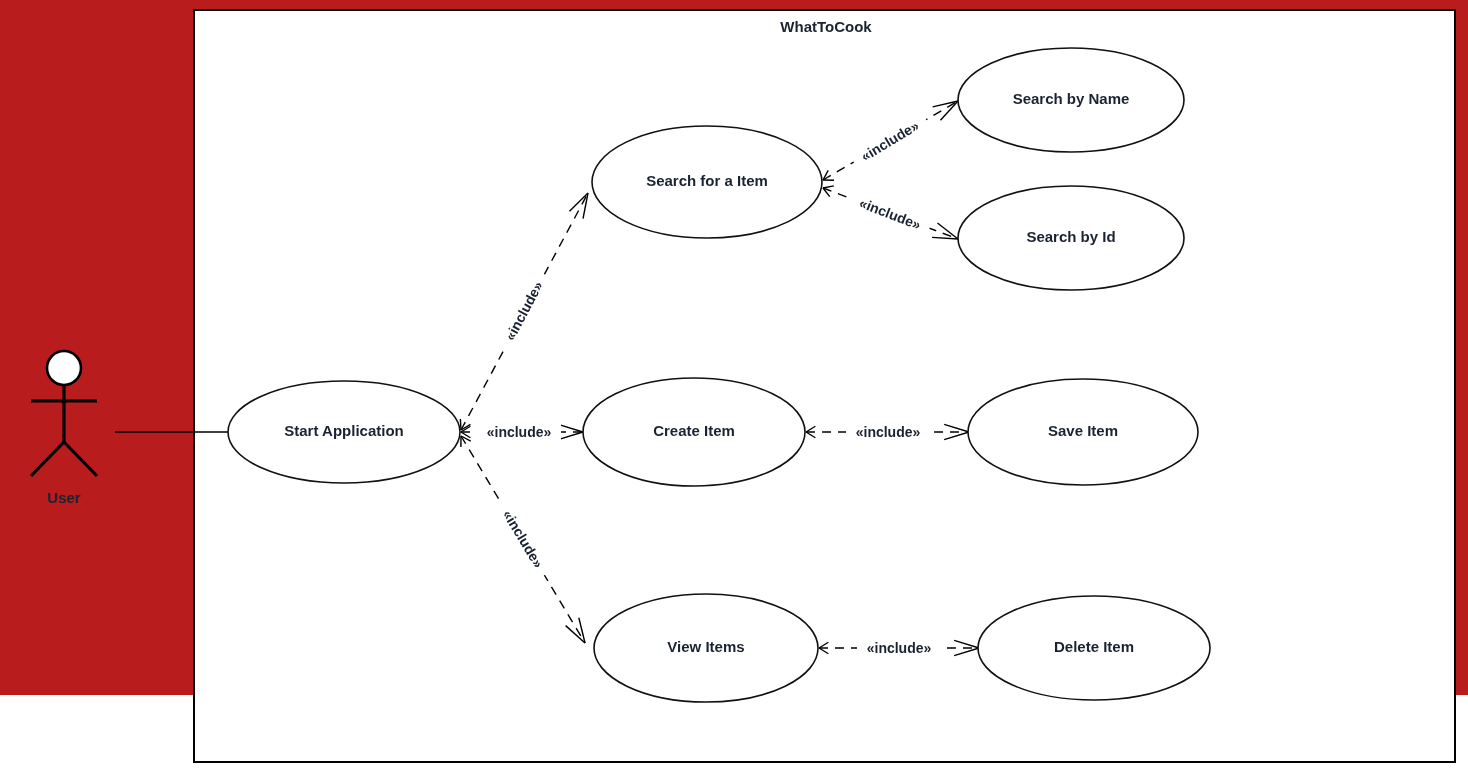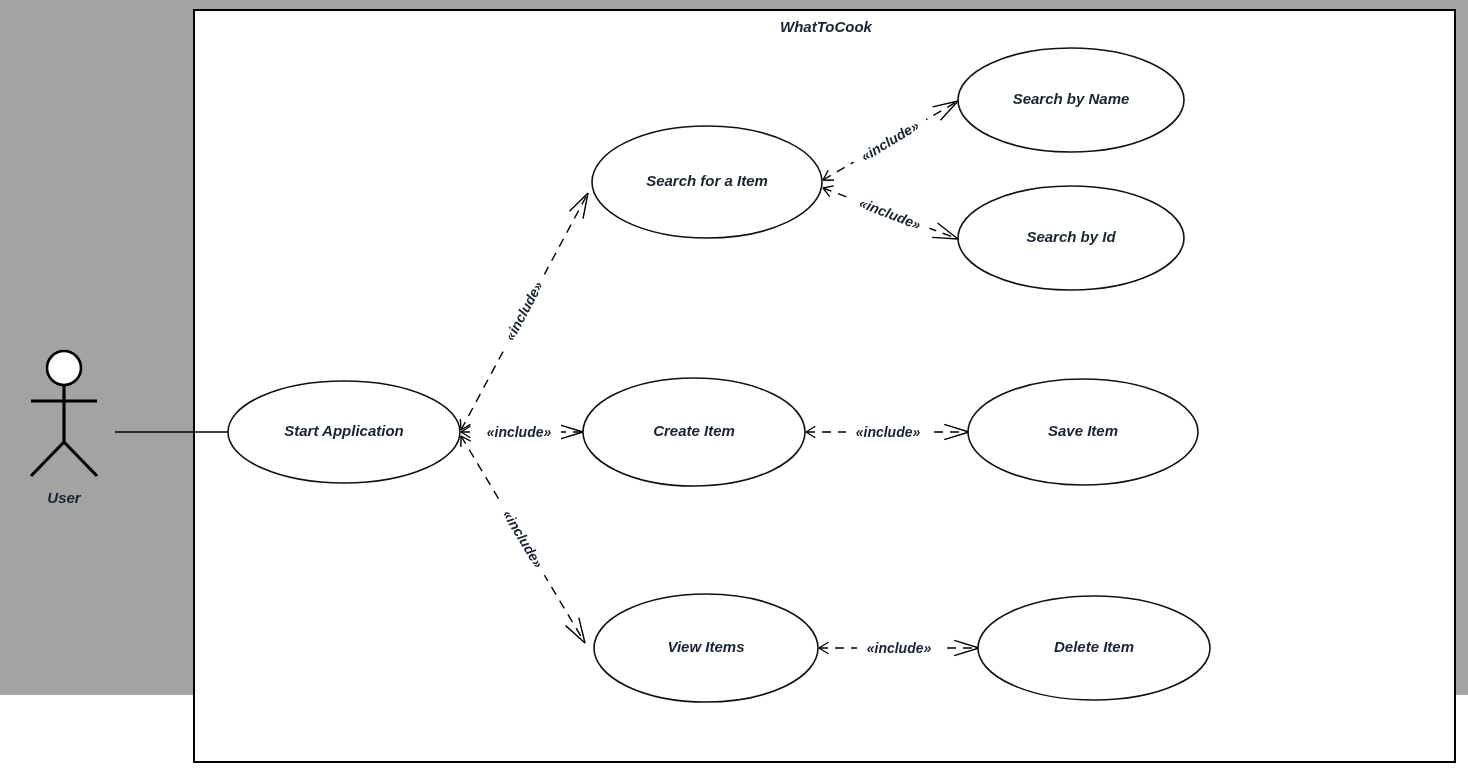--- a/index.html
+++ b/index.html
@@ -11,22 +11,21 @@
   body {
     width: 1468px;
     height: 775px;
     font-family: "Liberation Sans", sans-serif;
     overflow: hidden;
   }
   #diagram-root {
     position: relative;
     width: 1468px;
     height: 695px;
-    background: #a3a3a3;
-    font-style: italic;
+    background: #b91c1c;
   }
   svg#uml-canvas {
     display: block;
     width: 1468px;
     height: 775px;
   }
   .boundary-rect {
     fill: #ffffff;
     stroke: #000000;
     stroke-width: 2;

